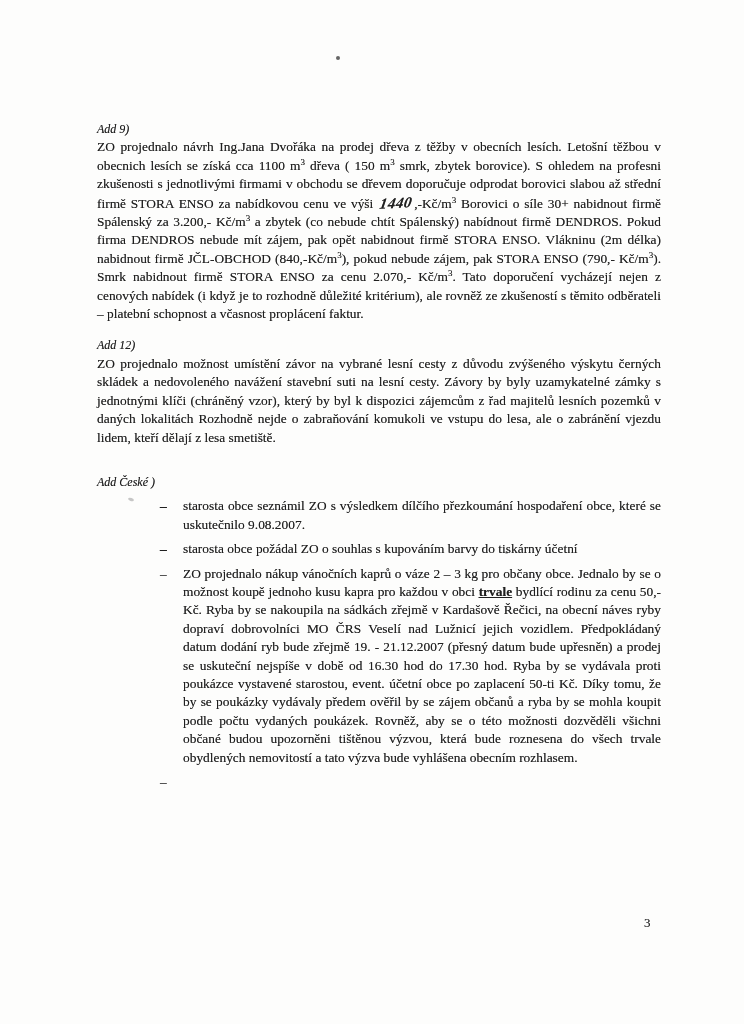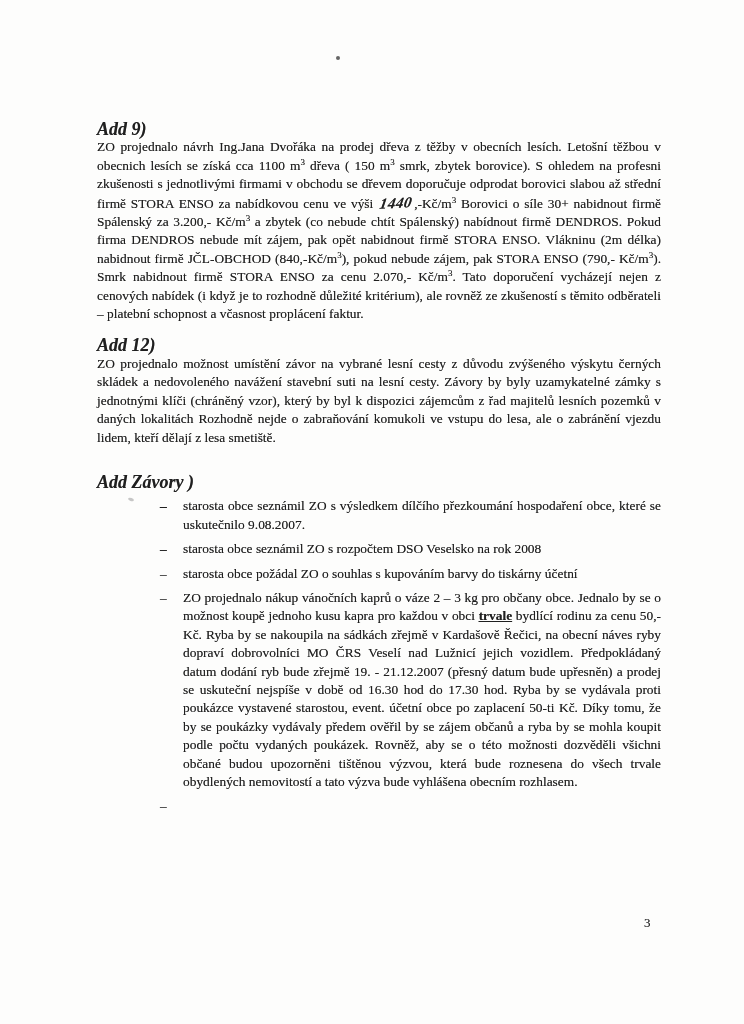--- a/index.html
+++ b/index.html
@@ -17,23 +17,23 @@
     position: absolute;
     left: 97px;
     top: 120px;
     width: 564px;
     font-size: 13.4px;
     line-height: 18.4px;
     text-align: justify;
     text-shadow: 0 0 0.6px rgba(25,25,25,0.55);
   }
   .heading {
-    font-weight: bold;
+    font-weight: normal;
     font-style: italic;
-    font-size: 18px;
+    font-size: 12px;
     text-align: left;
   }
   .h-add10 { margin-top: 13px; }
   .h-ruzne { margin-top: 26px; }
   .para { margin: 0; }
   .bullets { list-style: none; margin-top: 2px; }
   .bullets li { position: relative; padding-left: 86px; margin-top: 6px; }
   .bullets .dash { position: absolute; left: 63px; top: 0; }
   .btext { display: block; text-align: justify; }
   sup { font-size: 9px; line-height: 0; vertical-align: super; }
@@ -76,38 +76,37 @@
       <h3 class="heading">Add 9)</h3>
       <p class="para"><span>ZO projednalo návrh Ing.Jana Dvořáka na prodej dřeva z těžby v obecních lesích. Letošní těžbou v obecnich lesích se získá cca 1100 m</span><sup>3</sup><span> dřeva ( 150 m</span><sup>3</sup><span> smrk, zbytek borovice). S ohledem na profesni zkušenosti s jednotlivými firmami v obchodu se dřevem doporučuje odprodat borovici slabou až střední firmě STORA ENSO za nabídkovou cenu ve výši </span><span class="seg-hand">1440</span><span>,-Kč/m</span><sup>3</sup><span> Borovici o síle 30+ nabidnout firmě Spálenský za 3.200,- Kč/m</span><sup>3</sup><span> a zbytek (co nebude chtít Spálenský) nabídnout firmě DENDROS. Pokud firma DENDROS nebude mít zájem, pak opět nabidnout firmě STORA ENSO. Vlákninu (2m délka) nabidnout firmě JČL-OBCHOD (840,-Kč/m</span><sup>3</sup><span>), pokud nebude zájem, pak STORA ENSO (790,- Kč/m</span><sup>3</sup><span>). Smrk nabidnout firmě STORA ENSO za cenu 2.070,- Kč/m</span><sup>3</sup><span>. Tato doporučení vycházejí nejen z cenových nabídek (i když je to rozhodně důležité kritérium), ale rovněž ze zkušeností s těmito odběrateli – platební schopnost a včasnost proplácení faktur.</span></p>
     </section>
 
     <section>
       <h3 class="heading h-add10">Add 12)</h3>
       <p class="para"><span>ZO projednalo možnost umístění závor na vybrané lesní cesty z důvodu zvýšeného výskytu černých skládek a nedovoleného navážení stavební suti na lesní cesty. Závory by byly uzamykatelné zámky s jednotnými klíči (chráněný vzor), který by byl k dispozici zájemcům z řad majitelů lesních pozemků v daných lokalitách Rozhodně nejde o zabraňování komukoli ve vstupu do lesa, ale o zabránění vjezdu lidem, kteří dělají z lesa smetiště.</span></p>
     </section>
 
     <section>
-      <h3 class="heading h-ruzne">Add Závory )</h3>
+      <h3 class="heading h-ruzne">Add České )</h3>
       <ul class="bullets">
         <li>
           <span class="dash">–</span>
         </li>
         <li>
           <span class="dash">–</span>
         </li>
         <li>
           <span class="dash">–</span>
           <span class="btext"><span>starosta obce seznámil ZO s výsledkem dílčího přezkoumání hospodaření obce, které se uskutečnilo 9.08.2007.</span></span>
         </li>
         <li>
           <span class="dash">–</span>
         </li>
         <li>
           <span class="dash">–</span>
-          <span class="btext"><span>starosta obce seznámil ZO s rozpočtem DSO Veselsko na rok 2008</span></span>
         </li>
         <li>
           <span class="dash">–</span>
           <span class="btext"><span>starosta obce požádal ZO o souhlas s kupováním barvy do tiskárny účetní</span></span>
         </li>
         <li>
           <span class="dash">–</span>
           <span class="btext"><span>ZO projednalo nákup vánočních kaprů o váze 2 – 3 kg pro občany obce. Jednalo by se o možnost koupě jednoho kusu kapra pro každou v obci </span><span class="seg-boldu">trvale</span><span> bydlící rodinu za cenu 50,-Kč. Ryba by se nakoupila na sádkách zřejmě v Kardašově Řečici, na obecní náves ryby dopraví dobrovolníci MO ČRS Veselí nad Lužnicí jejich vozidlem. Předpokládaný datum dodání ryb bude zřejmě 19. - 21.12.2007 (přesný datum bude upřesněn) a prodej se uskuteční nejspíše v době od 16.30 hod do 17.30 hod. Ryba by se vydávala proti poukázce vystavené starostou, event. účetní obce po zaplacení 50-ti Kč. Díky tomu, že by se poukázky vydávaly předem ověřil by se zájem občanů a ryba by se mohla koupit podle počtu vydaných poukázek. Rovněž, aby se o této možnosti dozvěděli všichni občané budou upozorněni tištěnou výzvou, která bude roznesena do všech trvale obydlených nemovitostí a tato výzva bude vyhlášena obecním rozhlasem.</span></span>
         </li>
         <li>

